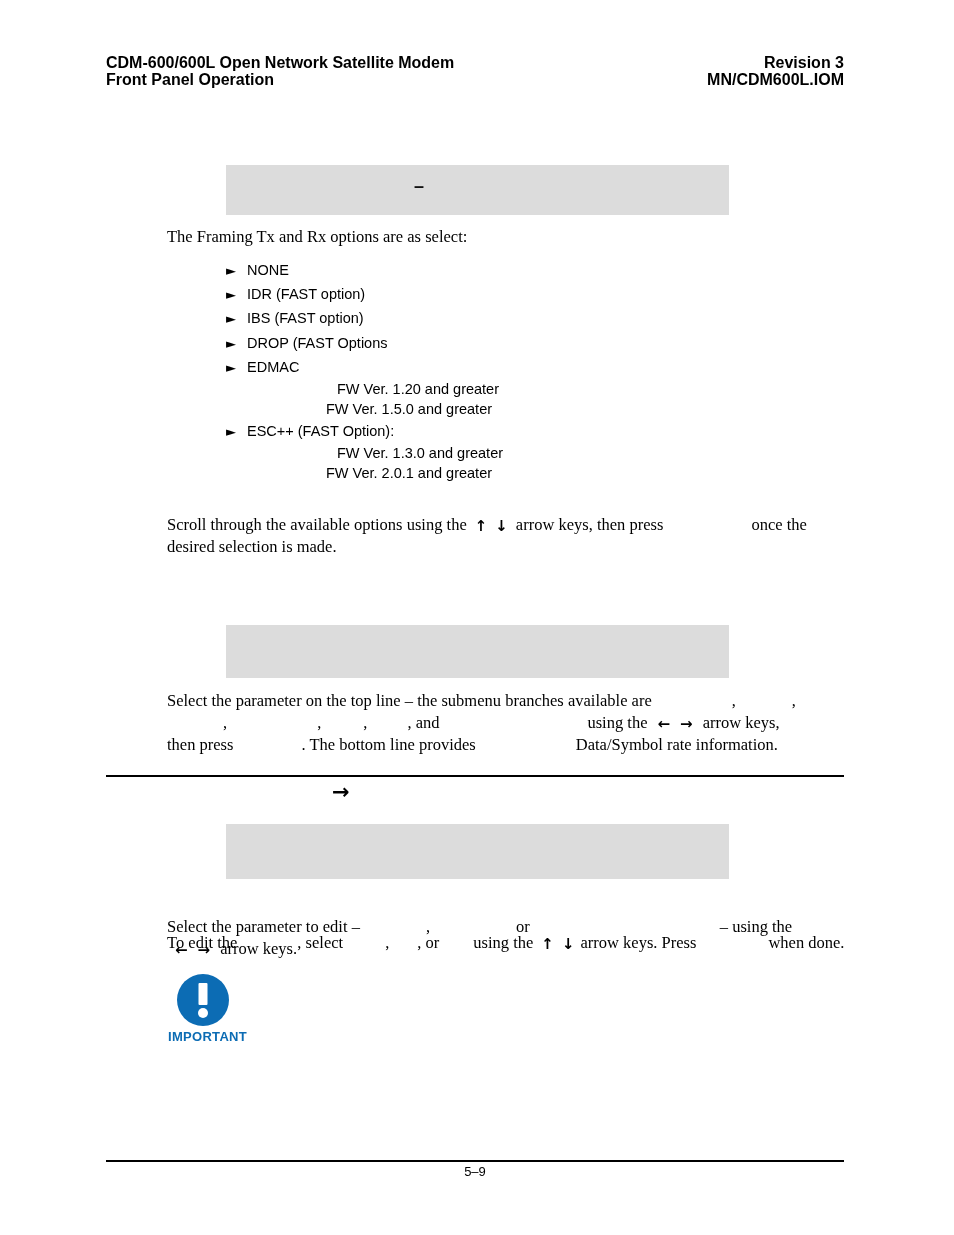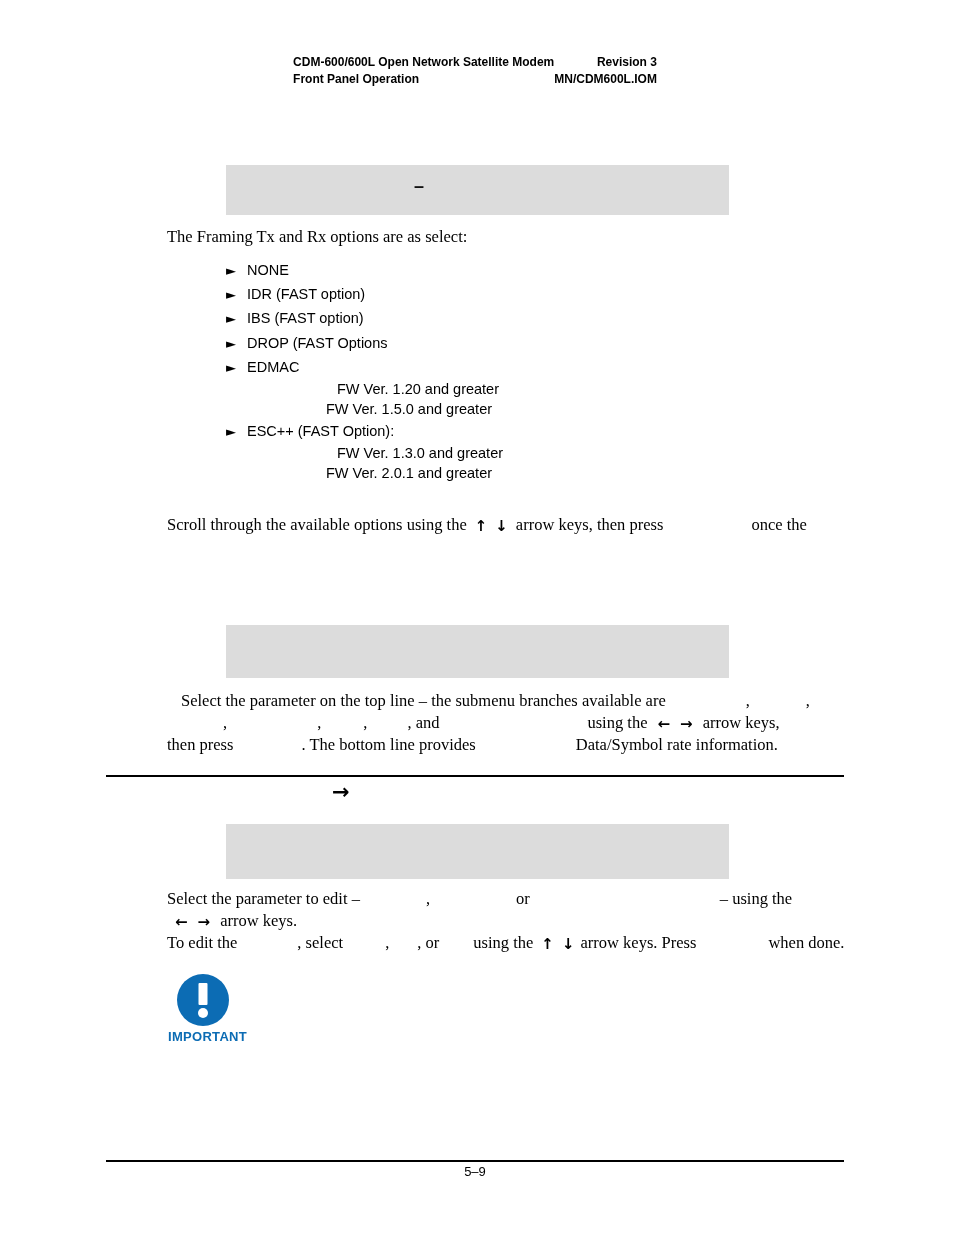--- a/index.html
+++ b/index.html
@@ -23,23 +23,23 @@
     height: 1235px;
   }
 
   
   .header {
     position: absolute;
     left: 106px;
     top: 54px;
     width: 738px;
     display: flex;
-    justify-content: center;
-    font-family: "Liberation Sans", "DejaVu Sans", sans-serif;
-    font-size: 12px;
+    justify-content: space-between;
+    font-family: "Liberation Sans", "DejaVu Sans", sans-serif;
+    font-size: 16px;
     line-height: 17px;
     font-weight: bold;
   }
   .header-left { text-align: left; }
   .header-right { text-align: right; }
   .header-line { white-space: pre; }
 
   
   .body-text {
     position: absolute;
@@ -242,47 +242,48 @@
       <span class="bullet-mark">►</span><span class="bullet-label">ESC++ (FAST Option):</span>
     </div>
     <div class="sub-row sub-indent-a">FW Ver. 1.3.0 and greater</div>
     <div class="sub-row sub-indent-b">FW Ver. 2.0.1 and greater</div>
   </div>
 
   <div class="body-text" style="left:167px; top:514px; width:678px;">
     <div style="white-space:nowrap;">
       <span>Scroll  through  the  available  options  using  the</span><span class="gap" style="width:8px;"></span><span class="arrow-glyph">↑</span><span class="gap" style="width:8px;"></span><span class="arrow-glyph">↓</span><span class="gap" style="width:8px;"></span><span>arrow  keys,  then  press</span><span class="gap" style="width:88px;"></span><span>once  the</span>
     </div>
+    <div>desired selection is made.</div>
   </div>
 
   <div class="display-box" style="left:226px; top:625px; width:503px; height:53px;">
     <div class="display-dash" style="left:10px; top:10px;"></div>
   </div>
 
   <div class="body-text" style="left:167px; top:690px; width:678px;">
-    <div style="white-space:nowrap;margin-left:14px;">
+    <div style="white-space:nowrap;">
       <span>Select  the  parameter  on  the  top  line  –  the  submenu  branches  available  are</span><span class="gap" style="width:80px;"></span><span>,</span><span class="gap" style="width:56px;"></span><span>,</span>
     </div>
     <div style="white-space:nowrap;">
       <span class="gap" style="width:56px;"></span><span>,</span><span class="gap" style="width:90px;"></span><span>,</span><span class="gap" style="width:42px;"></span><span>,</span><span class="gap" style="width:40px;"></span><span>,</span>&nbsp;<span>and</span><span class="gap" style="width:148px;"></span><span>using  the</span><span class="gap" style="width:10px;"></span><span class="arrow-glyph">←</span><span class="gap" style="width:10px;"></span><span class="arrow-glyph">→</span><span class="gap" style="width:10px;"></span><span>arrow  keys,</span>
     </div>
     <div style="white-space:nowrap;">
       <span>then press</span><span class="gap" style="width:68px;"></span><span>. The bottom line provides</span><span class="gap" style="width:100px;"></span><span>Data/Symbol rate information.</span>
     </div>
   </div>
 
   <div class="hrule" style="left:106px; top:775px; width:738px; height:1.8px;"></div>
 
   <div class="section-arrow">→</div>
 
   <div class="display-box" style="left:226px; top:824px; width:503px; height:55px;">
     <div class="display-dash" style="left:10px; top:10px;"></div>
   </div>
 
-  <div class="body-text" style="left:167px; top:888px; width:678px;">
+  <div class="body-text" style="left:167px; top:916px; width:678px;">
     <div style="white-space:nowrap;">
       <span>Select  the  parameter  to  edit  –</span><span class="gap" style="width:66px;"></span><span>,</span><span class="gap" style="width:86px;"></span><span>or</span><span class="gap" style="width:190px;"></span><span>–  using  the</span>
     </div>
     <div style="white-space:nowrap;">
       <span class="gap" style="width:8px;"></span><span class="arrow-glyph">←</span><span class="gap" style="width:10px;"></span><span class="arrow-glyph">→</span><span class="gap" style="width:10px;"></span><span>arrow keys.</span>
     </div>
   </div>
 
   <div class="body-text" style="left:167px; top:932px; width:678px; white-space:nowrap;">
     <span>To edit the</span><span class="gap" style="width:60px;"></span><span>, select</span><span class="gap" style="width:42px;"></span><span>,</span><span class="gap" style="width:28px;"></span><span>,</span>&nbsp;<span>or</span><span class="gap" style="width:34px;"></span><span>using the</span><span class="gap" style="width:8px;"></span><span class="arrow-glyph">↑</span><span class="gap" style="width:8px;"></span><span class="arrow-glyph">↓</span><span class="gap" style="width:6px;"></span><span>arrow keys. Press</span><span class="gap" style="width:72px;"></span><span>when done.</span>

